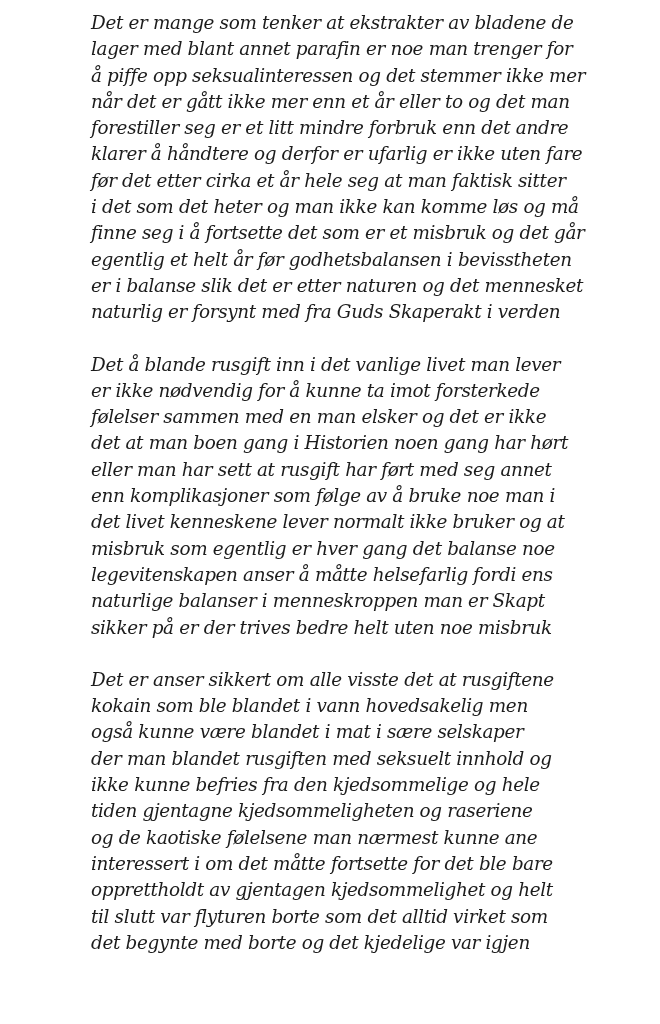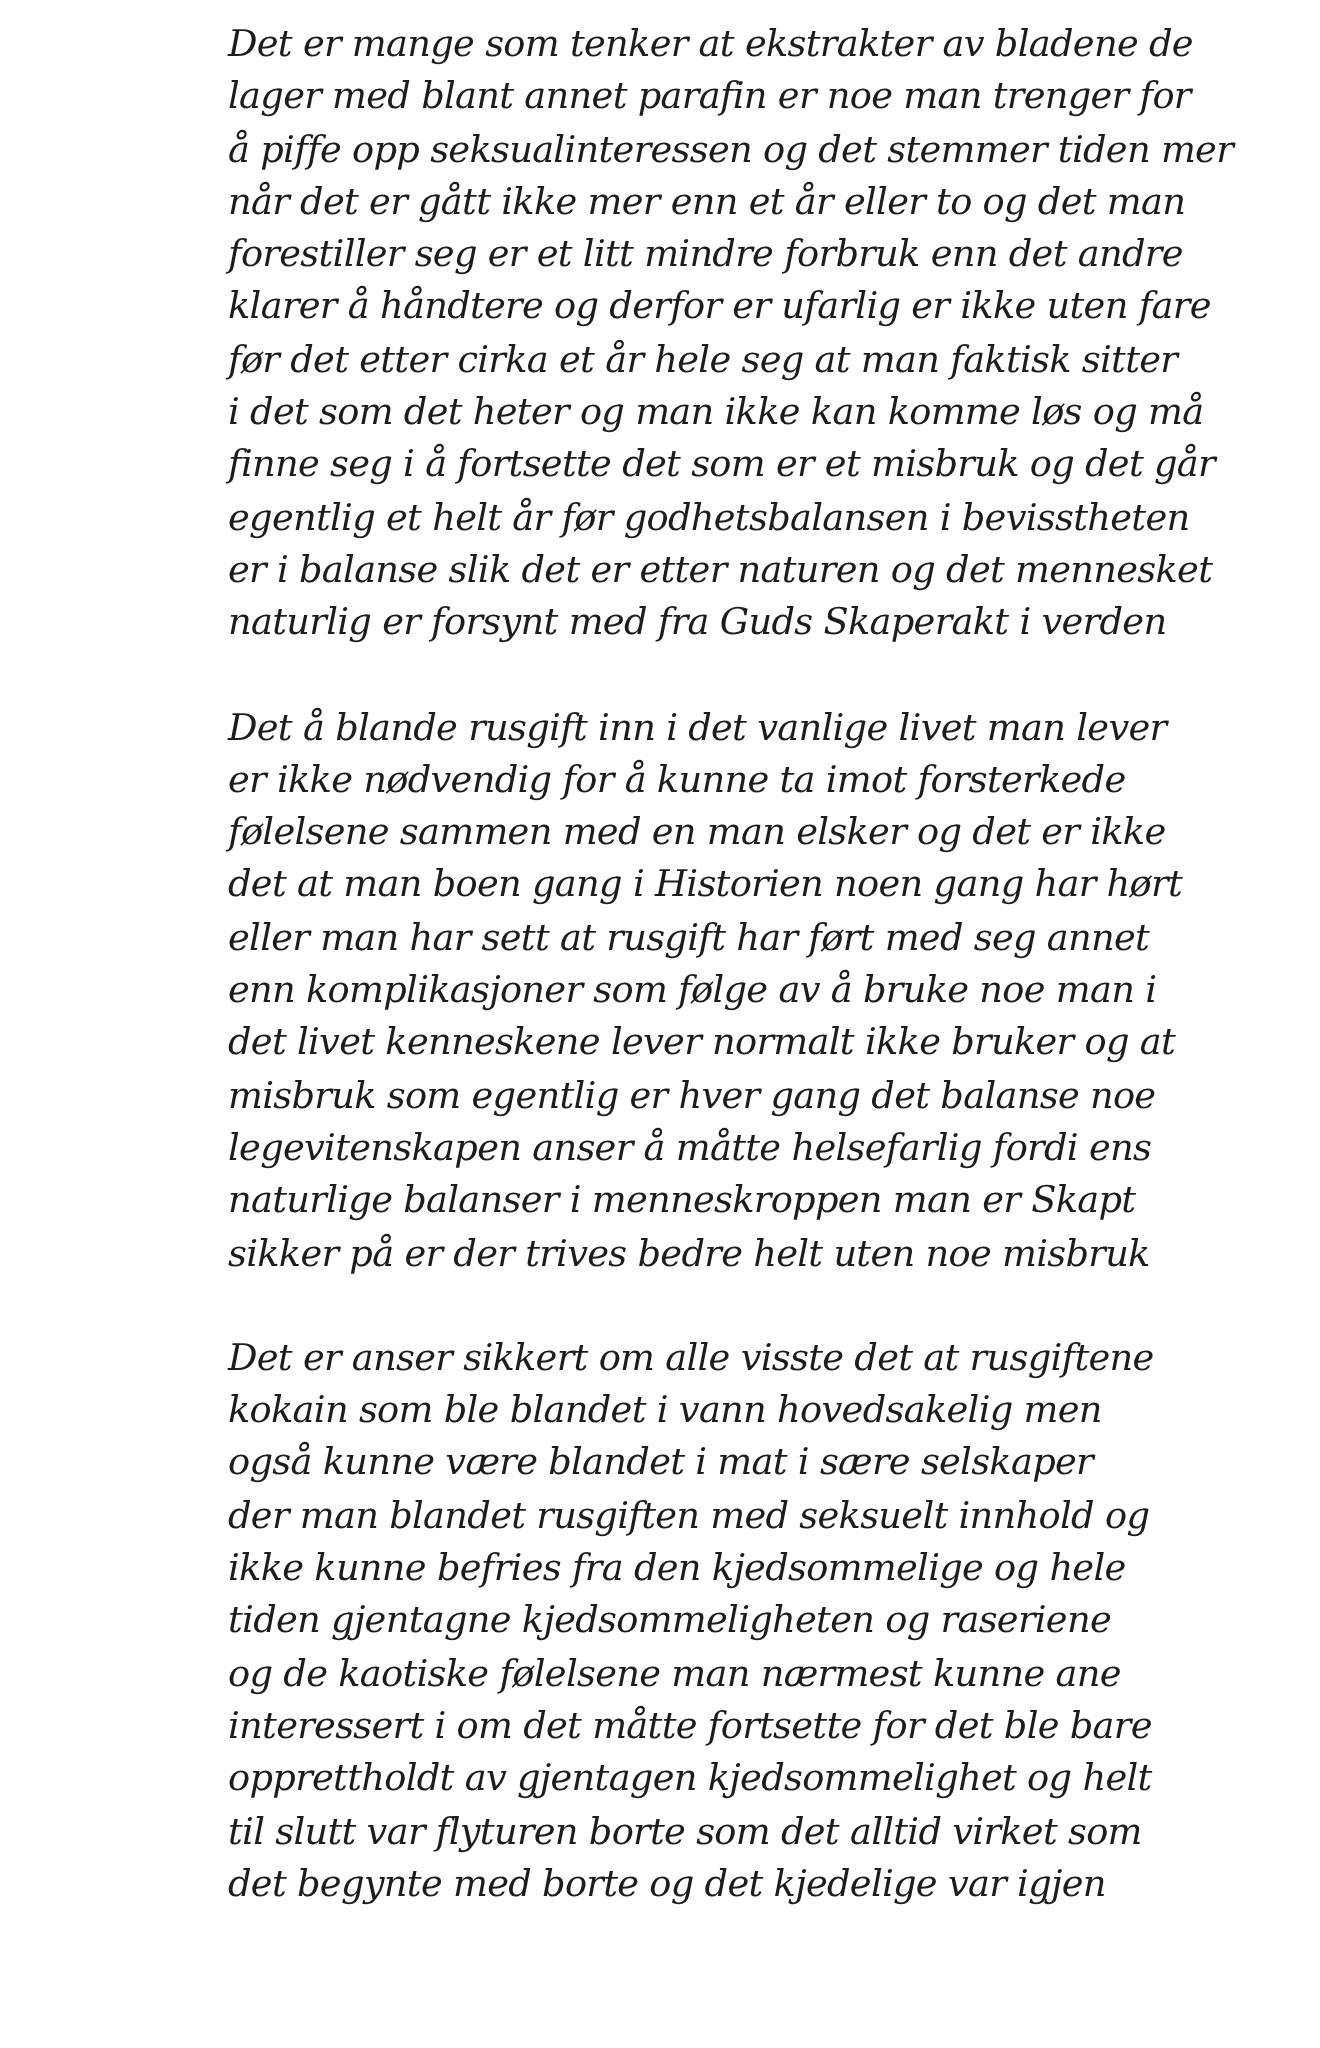--- a/index.html
+++ b/index.html
@@ -23,47 +23,46 @@
       margin: 0 0 26px 0;
     }
     .line {
       font-family: "DejaVu Serif", "Liberation Serif", serif;
       font-style: italic;
       font-size: 18.4px;
       line-height: 26.3px;
       color: #1c1c1c;
       white-space: nowrap;
       letter-spacing: -0.35px;
-      margin-left: 23px;
     }
   </style>
 </head>
 <body>
 
 <div class="page">
 
   <div class="stanza">
     <div class="line">Det er mange som tenker at ekstrakter av bladene de</div>
     <div class="line">lager med blant annet parafin er noe man trenger for</div>
-    <div class="line">å piffe opp seksualinteressen og det stemmer tiden mer</div>
+    <div class="line">å piffe opp seksualinteressen og det stemmer ikke mer</div>
     <div class="line">når det er gått ikke mer enn et år eller to og det man</div>
     <div class="line">forestiller seg er et litt mindre forbruk enn det andre</div>
     <div class="line">klarer å håndtere og derfor er ufarlig er ikke uten fare</div>
     <div class="line">før det etter cirka et år hele seg at man faktisk sitter</div>
     <div class="line">i det som det heter og man ikke kan komme løs og må</div>
     <div class="line">finne seg i å fortsette det som er et misbruk og det går</div>
     <div class="line">egentlig et helt år før godhetsbalansen i bevisstheten</div>
     <div class="line">er i balanse slik det er etter naturen og det mennesket</div>
     <div class="line">naturlig er forsynt med fra Guds Skaperakt i verden</div>
   </div>
 
   <div class="stanza">
     <div class="line">Det å blande rusgift inn i det vanlige livet man lever</div>
     <div class="line">er ikke nødvendig for å kunne ta imot forsterkede</div>
-    <div class="line">følelsene sammen med en man elsker og det er ikke</div>
+    <div class="line">følelser sammen med en man elsker og det er ikke</div>
     <div class="line">det at man boen gang i Historien noen gang har hørt</div>
     <div class="line">eller man har sett at rusgift har ført med seg annet</div>
     <div class="line">enn komplikasjoner som følge av å bruke noe man i</div>
     <div class="line">det livet kenneskene lever normalt ikke bruker og at</div>
     <div class="line">misbruk som egentlig er hver gang det balanse noe</div>
     <div class="line">legevitenskapen anser å måtte helsefarlig fordi ens</div>
     <div class="line">naturlige balanser i menneskroppen man er Skapt</div>
     <div class="line">sikker på er der trives bedre helt uten noe misbruk</div>
   </div>
 

